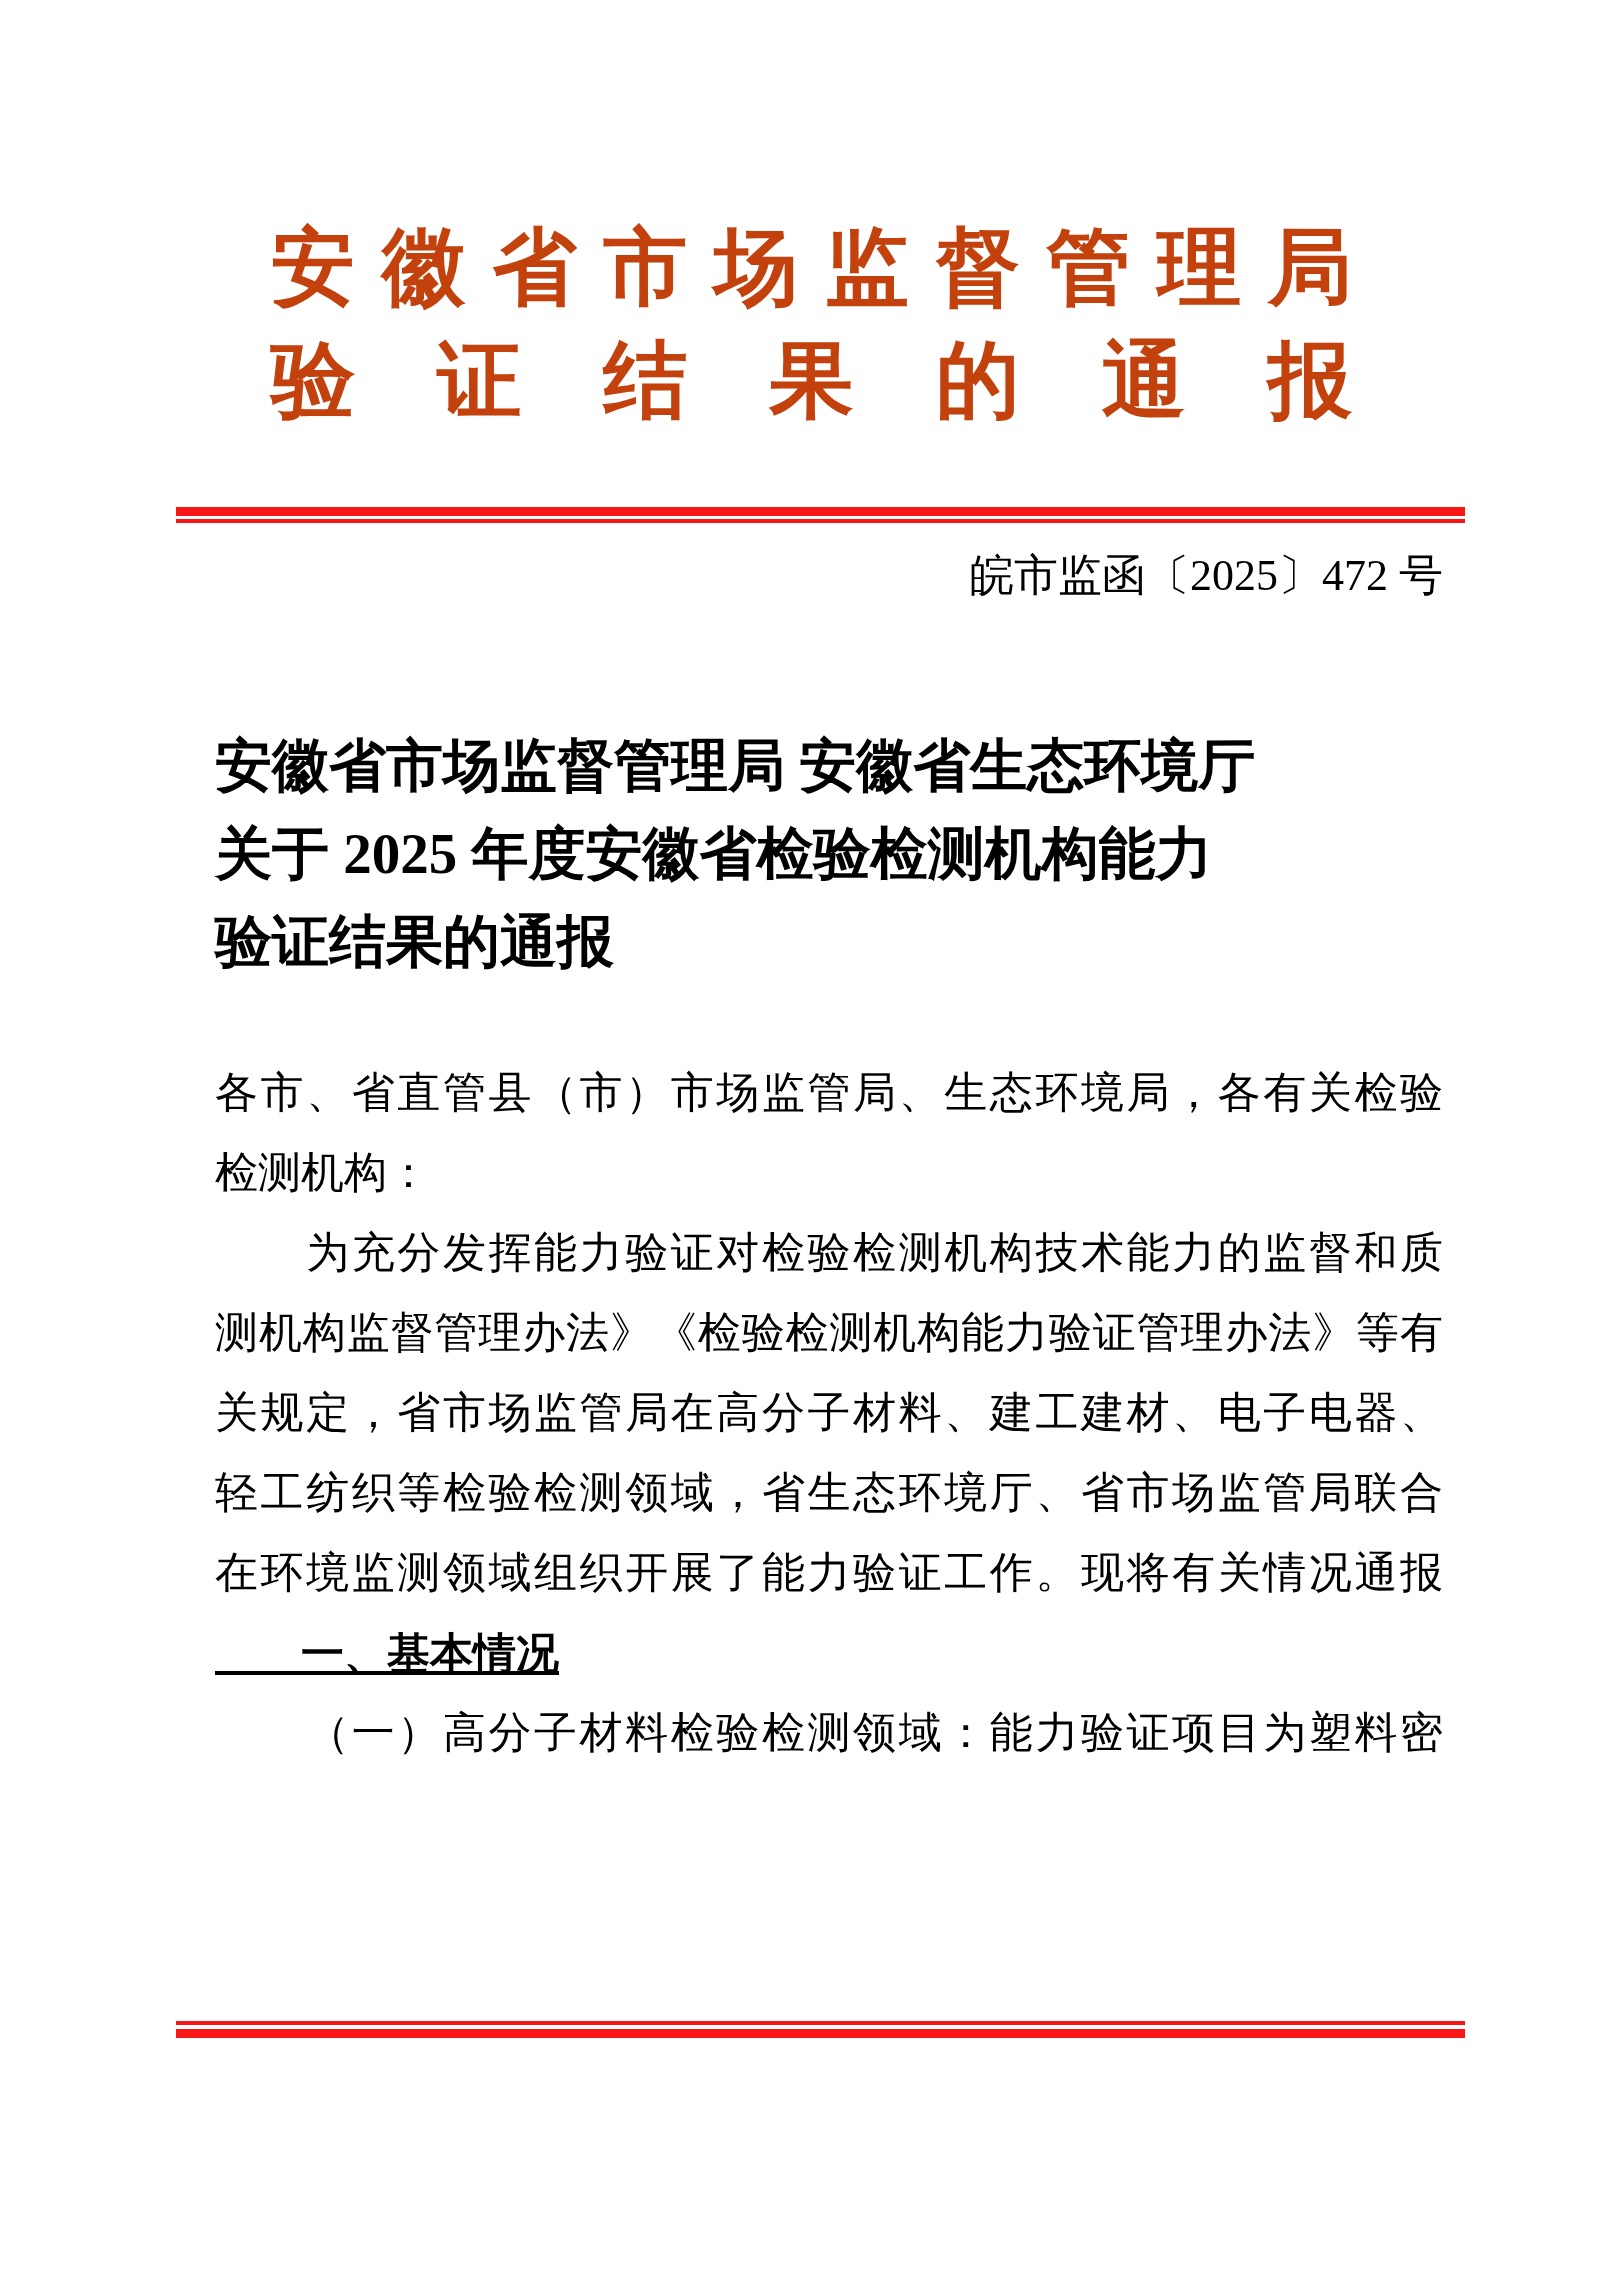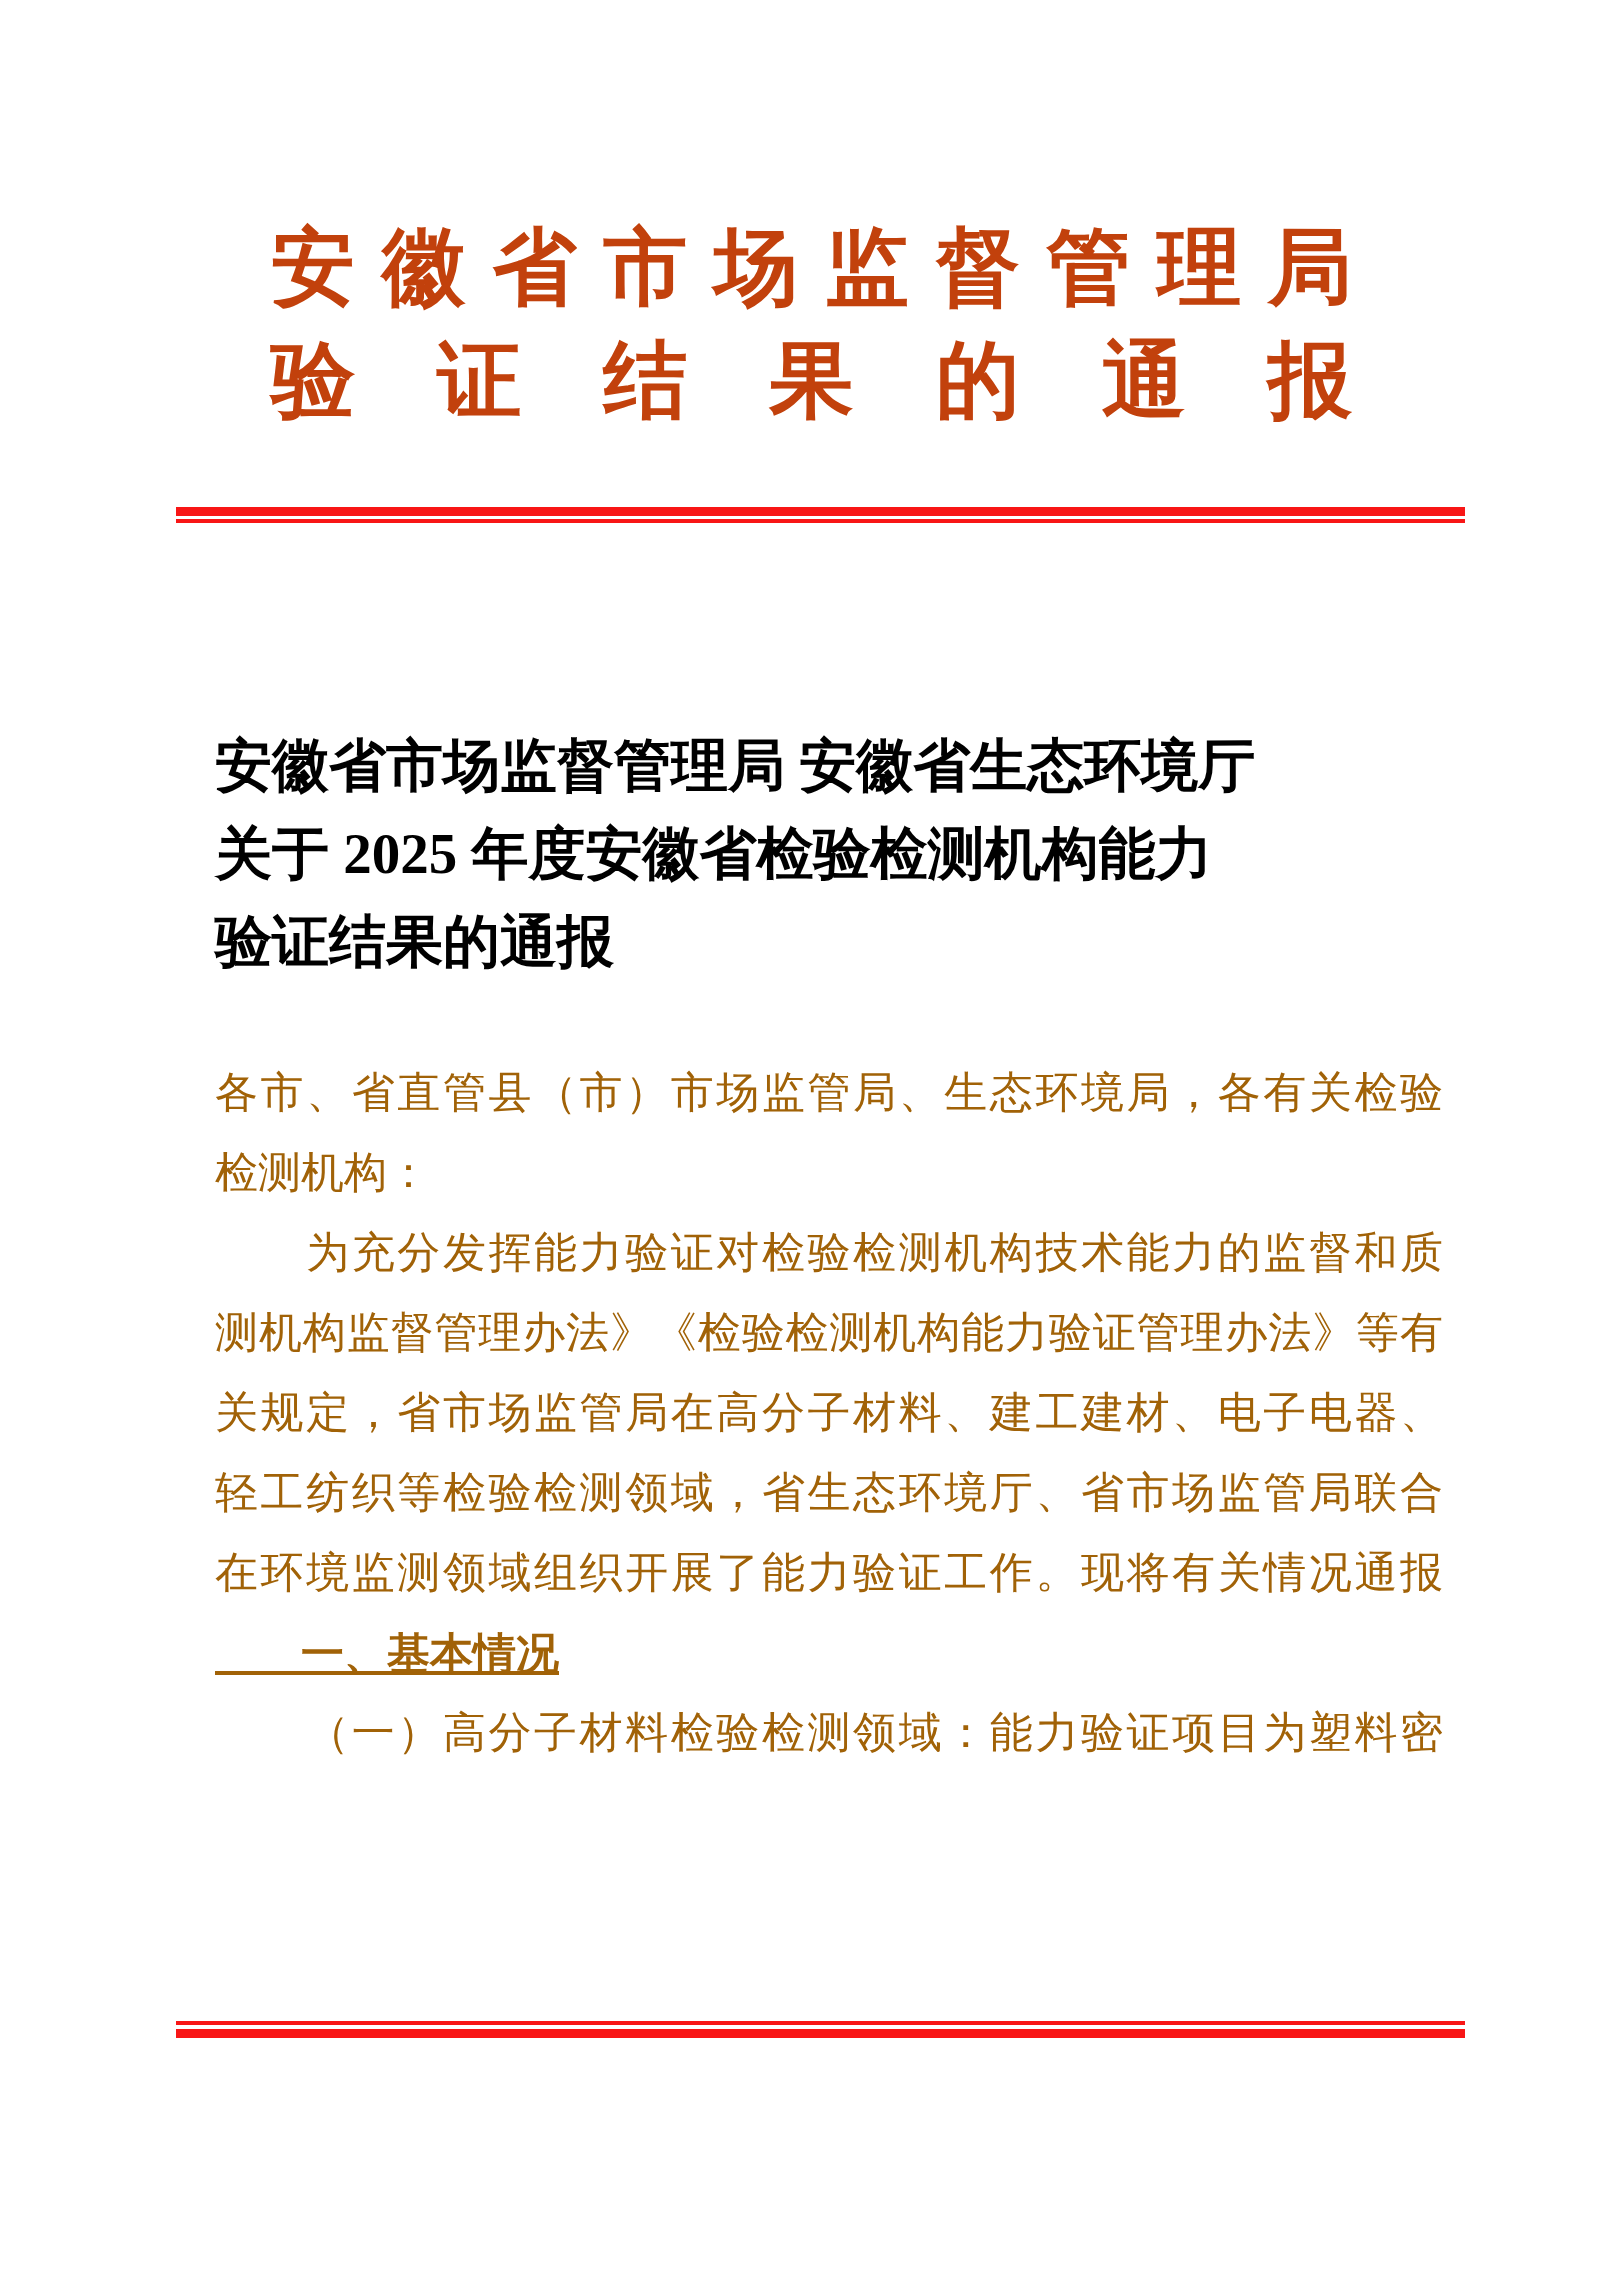--- a/index.html
+++ b/index.html
@@ -73,21 +73,21 @@
   }
 
   
   .body-block {
     position: absolute;
     left: 215px;
     top: 1053px;
     width: 1228px;
     font-size: 43px;
     line-height: 80px;
-    color: #a16207;
+    color: #000000;
   }
   .body-line {
     height: 80px;
     white-space: nowrap;
   }
   .body-line.full {
     white-space: normal;
     text-align: justify;
     text-align-last: justify;
   }
@@ -103,20 +103,21 @@
 <div class="page">
 
   <div class="agency-block">
     <div class="agency-line">安徽省市场监督管理局</div>
     <div class="agency-line">验证结果的通报</div>
   </div>
 
   <div class="rule rule-top-thick"></div>
   <div class="rule rule-top-thin"></div>
 
+  <div class="doc-number">皖市监函〔2025〕472 号</div>
 
   <div class="title-block">
     <div>安徽省市场监督管理局 安徽省生态环境厅</div>
     <div>关于 2025 年度安徽省检验检测机构能力</div>
     <div>验证结果的通报</div>
   </div>
 
   <div class="body-block">
       <div class="body-line full">各市、省直管县（市）市场监管局、生态环境局，各有关检验</div>
       <div class="body-line">检测机构：</div>

